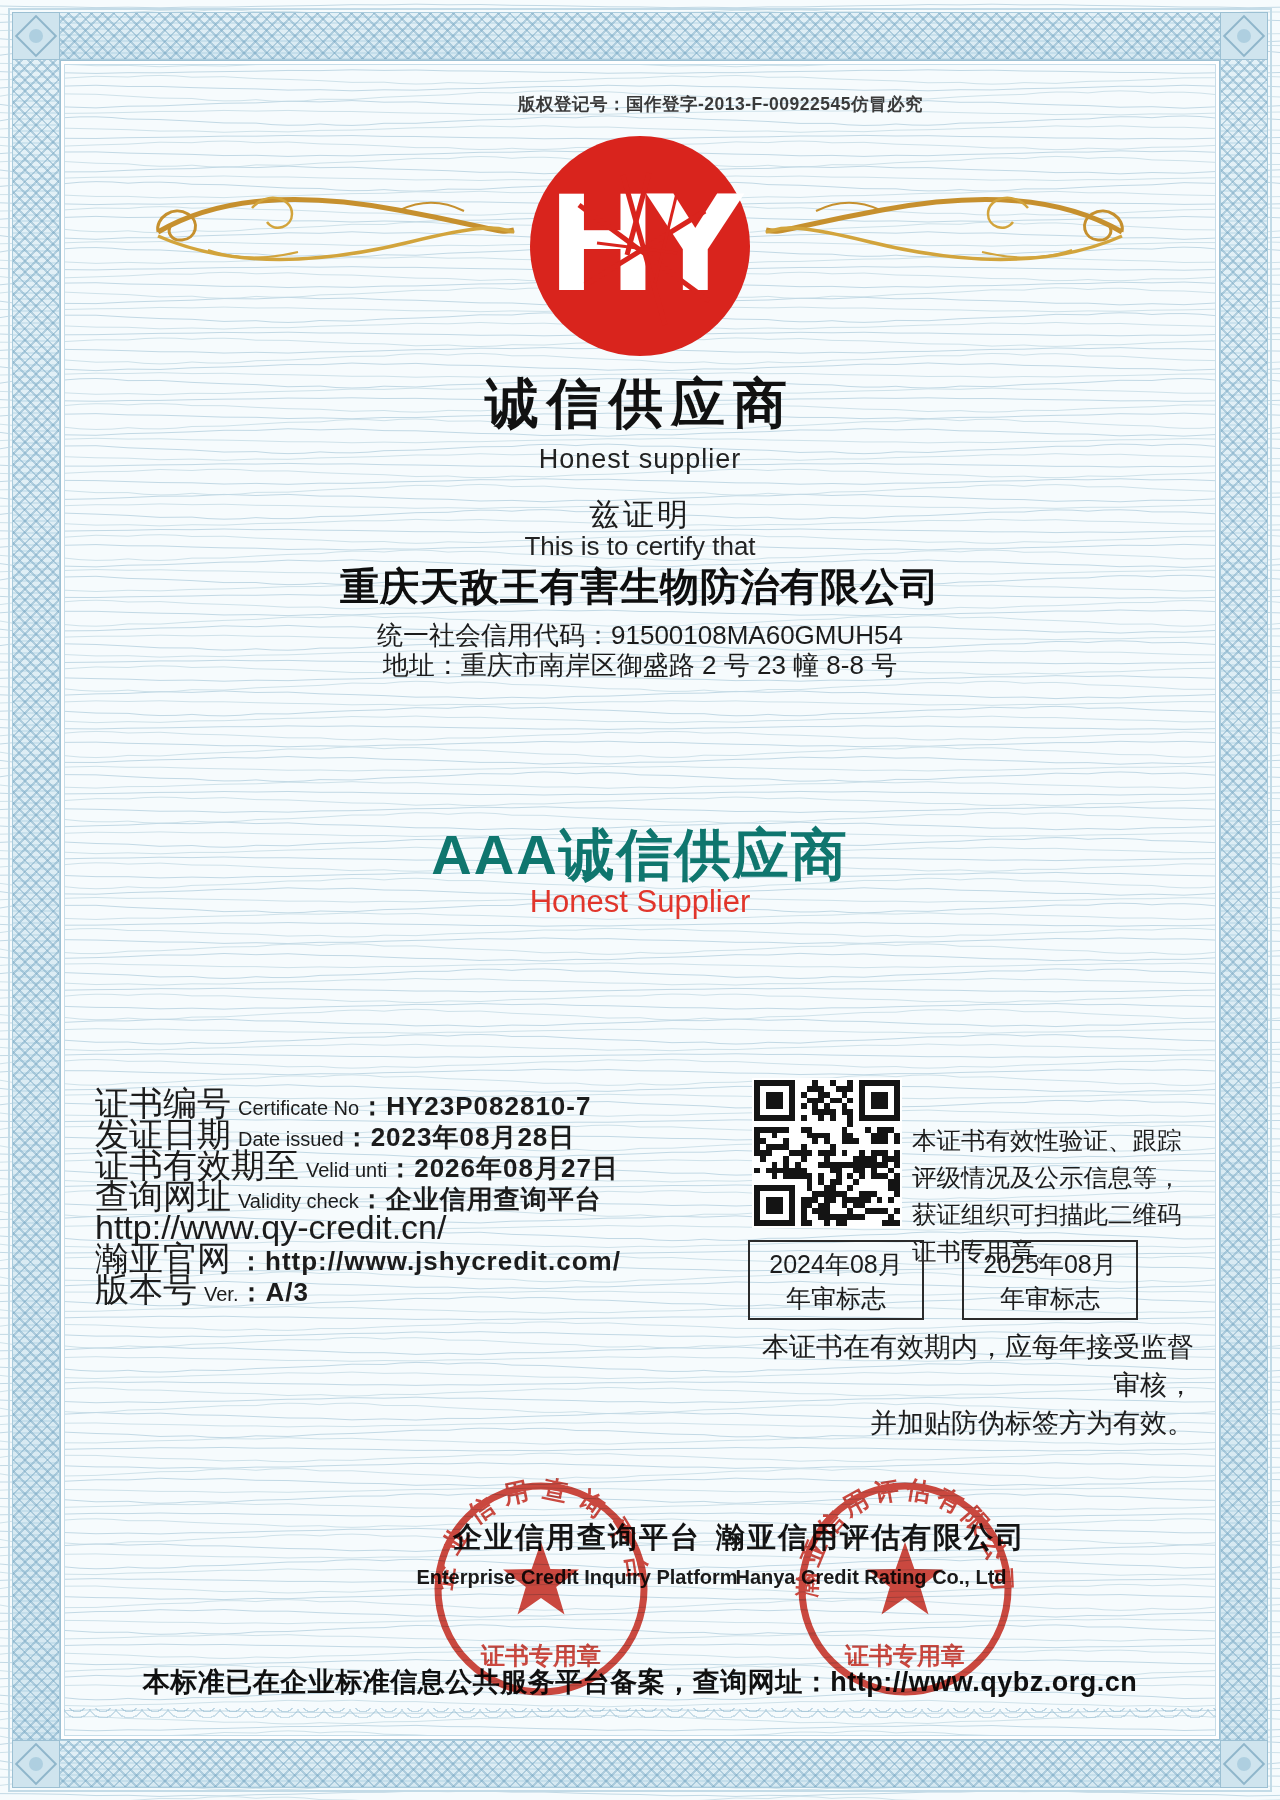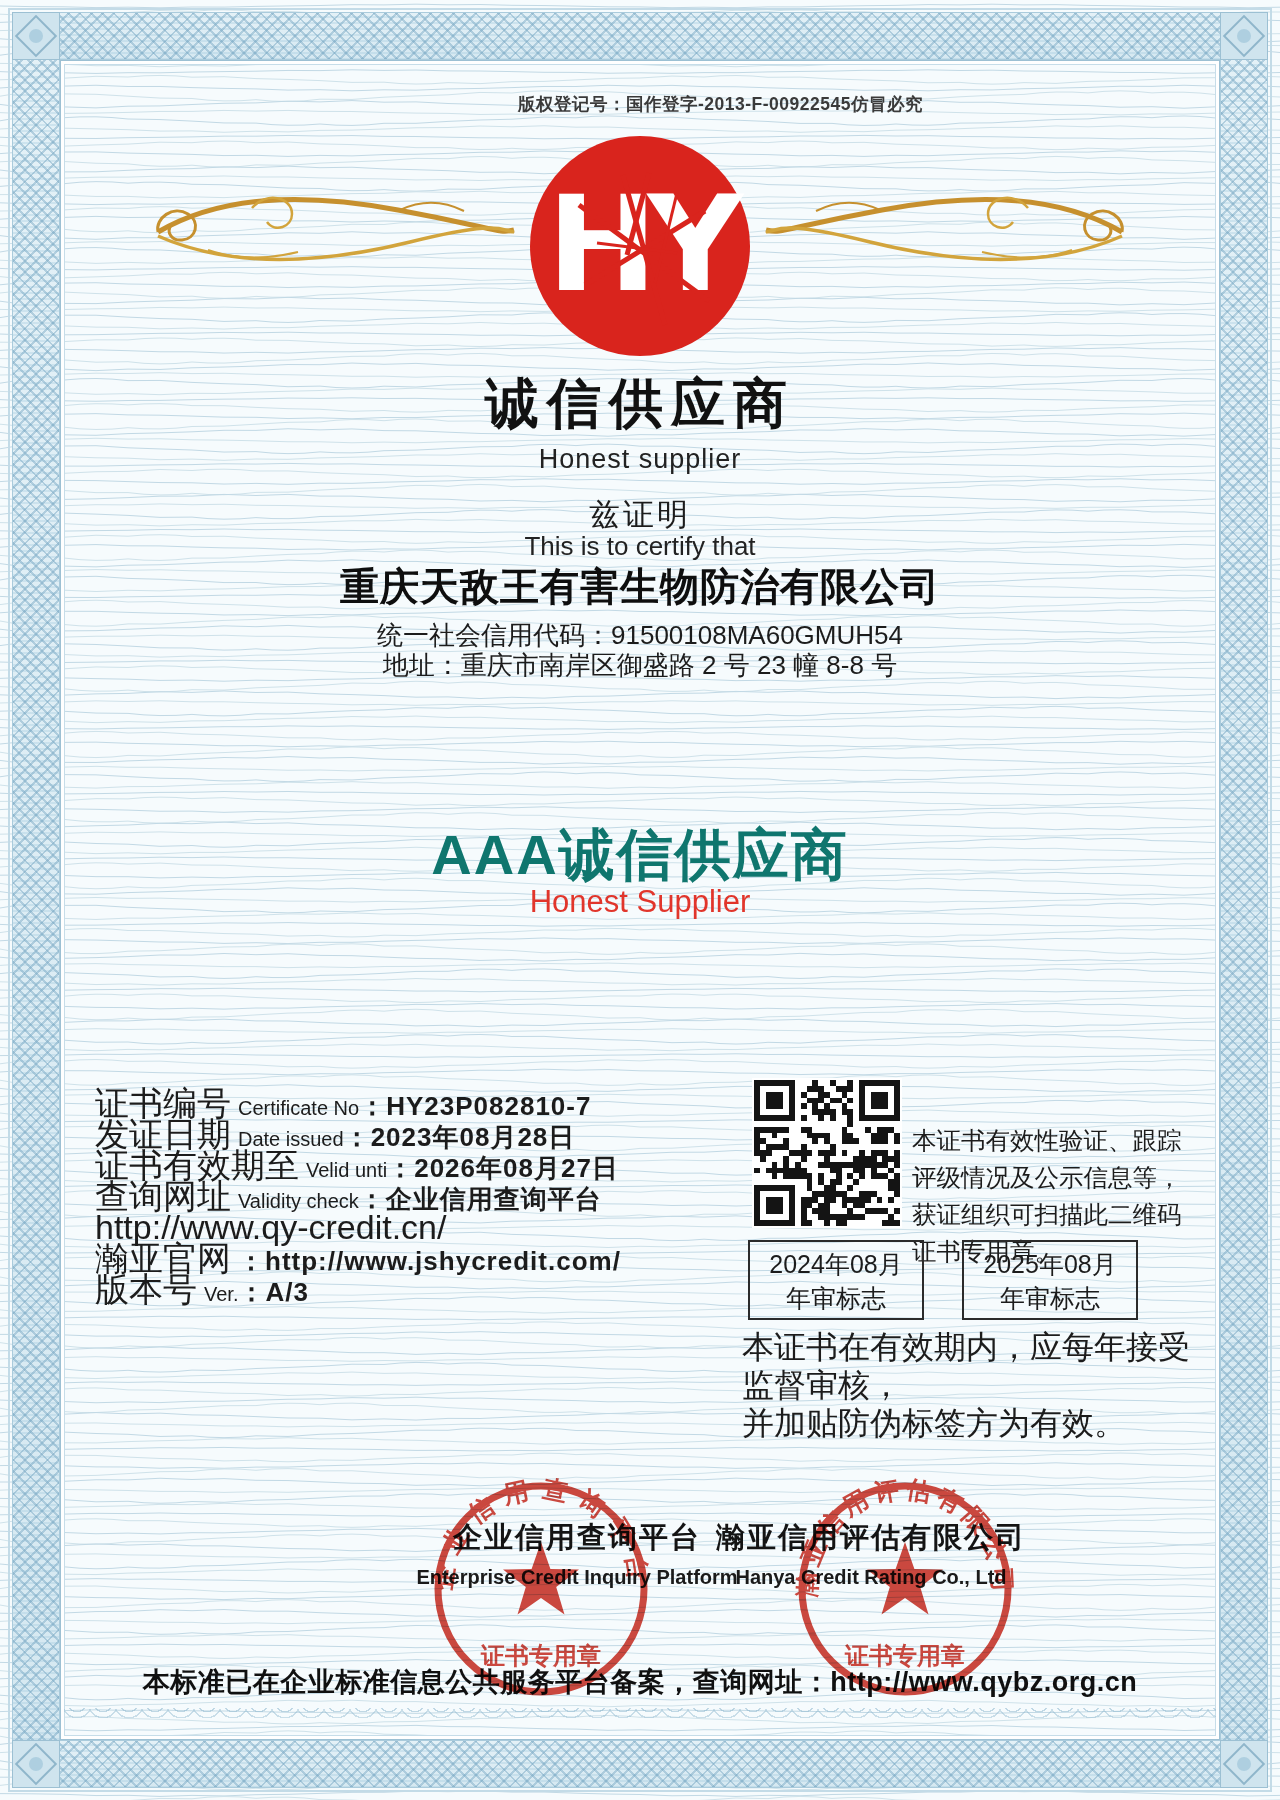--- a/index.html
+++ b/index.html
@@ -56,21 +56,21 @@
   .dcn{font-size:34px;font-weight:400;}
   .den{font-size:20px;font-weight:500;margin-left:7px;text-align:right;}
   .dval{font-size:26px;font-weight:600;letter-spacing:1px;}
   
   .qr{left:752px;top:1078px;width:146px;height:146px;background:#fff;padding:2px;}
   .qr svg{width:100%;height:100%;display:block;}
   .qr-info{left:912px;top:1074px;width:285px;font-size:24.5px;font-weight:500;line-height:37px;margin-top:48px;}
   .abox{top:1240px;width:176px;height:80px;border:2px solid #2b2b2b;text-align:center;
         font-size:25px;font-weight:500;line-height:34px;padding-top:5px;box-sizing:border-box;}
   .abox.b1{left:748px;} .abox.b2{left:962px;}
-  .note{left:742px;top:1328px;width:452px;text-align:left;font-size:32px;font-weight:500;line-height:38px;}
+  .note{left:742px;top:1328px;width:452px;text-align:right;font-size:27px;font-weight:500;line-height:38px;}
   
   .org{width:390px;text-align:center;z-index:3;}
   .org .ocn{font-size:29px;font-weight:700;letter-spacing:2px;color:#141414;}
   .org .oen{font-size:20px;font-weight:600;margin-top:8px;color:#1a1a1a;}
   .org.o1{left:382px;top:1518px;} .org.o2{left:676px;top:1518px;}
   .seal{width:222px;height:222px;z-index:4;mix-blend-mode:multiply;opacity:.92;}
   .seal.s1{left:430px;top:1478px;} .seal.s2{left:794px;top:1478px;}
   .footer{top:1664px;font-size:27px;font-weight:600;letter-spacing:.5px;color:#101010;}
 </style>
 </head>

